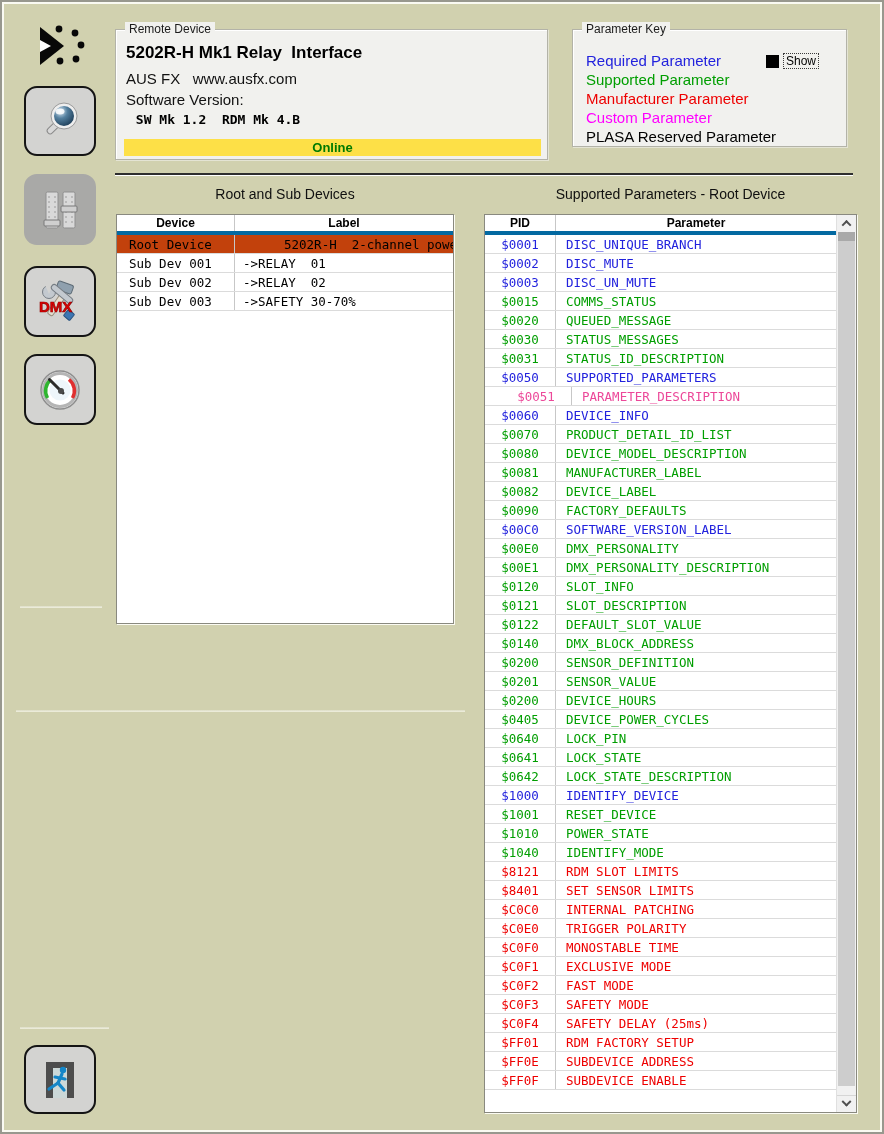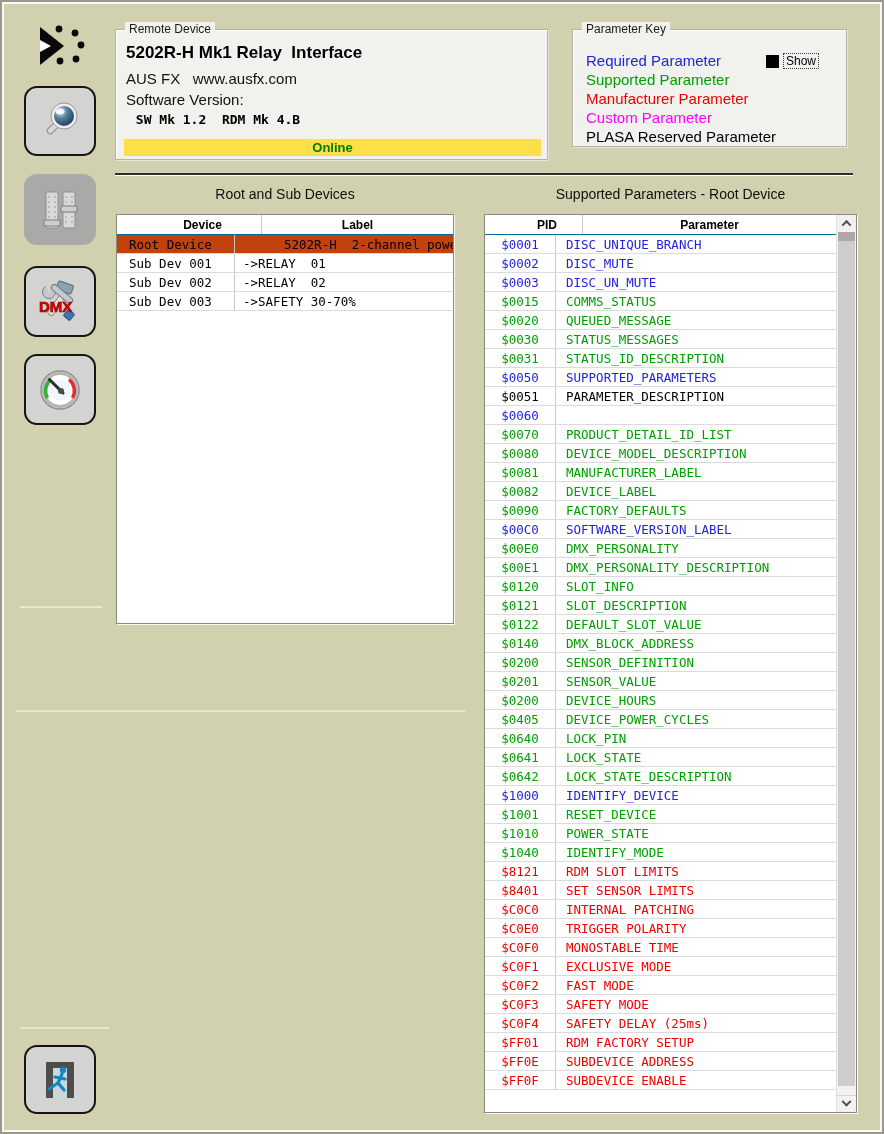--- a/index.html
+++ b/index.html
@@ -62,22 +62,22 @@
                  background:linear-gradient(#dedec9, #f3f3e4); opacity:.9; }
 
   .section-title { position:absolute; top:184px; font-size:14px; color:#101010; text-align:center; }
 
   
   .table {
     position:absolute; background:#ffffff;
     border:1px solid #89897f;
     box-shadow: 1px 1px 0 #fbfbf2;
   }
-  .thead { display:flex; height:20px; border-bottom:1px solid #0369a1;
-           font-size:12px; font-weight:bold; align-items:center;padding-left:27px; }
+  .thead { display:flex; height:20px; border-bottom:4px solid #0369a1;
+           font-size:12px; font-weight:bold; align-items:center; }
   .th { text-align:center; }
   .trow { display:flex; height:19px; border-bottom:1px solid #dbdbdb; align-items:center;
           font-family:"DejaVu Sans Mono", monospace; font-size:12.5px; font-weight:500;
           white-space:pre; overflow:hidden; }
   .trow.selected { background:#e9f6e4; }
   .td { overflow:hidden; }
   .c1d { width:118px; padding-left:12px; border-right:1px solid #c7c7c7; align-self:stretch; display:flex; align-items:center; }
   .c2d { flex:1; padding-left:8px; }
   .h1d { width:118px; border-right:1px solid #c7c7c7; align-self:stretch; display:flex; align-items:center; justify-content:center; }
   .h2d { flex:1; text-align:center; }
@@ -254,22 +254,22 @@
     </div>
     <div class="param-body" id="params-body">
         <div class="trow" style="color: rgb(34, 34, 221);"><div class="td c1p">$0001</div><div class="td c2p">DISC_UNIQUE_BRANCH</div></div>
         <div class="trow" style="color: rgb(34, 34, 221);"><div class="td c1p">$0002</div><div class="td c2p">DISC_MUTE</div></div>
         <div class="trow" style="color: rgb(34, 34, 221);"><div class="td c1p">$0003</div><div class="td c2p">DISC_UN_MUTE</div></div>
         <div class="trow" style="color: rgb(0, 158, 0);"><div class="td c1p">$0015</div><div class="td c2p">COMMS_STATUS</div></div>
         <div class="trow" style="color: rgb(0, 158, 0);"><div class="td c1p">$0020</div><div class="td c2p">QUEUED_MESSAGE</div></div>
         <div class="trow" style="color: rgb(0, 158, 0);"><div class="td c1p">$0030</div><div class="td c2p">STATUS_MESSAGES</div></div>
         <div class="trow" style="color: rgb(0, 158, 0);"><div class="td c1p">$0031</div><div class="td c2p">STATUS_ID_DESCRIPTION</div></div>
         <div class="trow" style="color: rgb(34, 34, 221);"><div class="td c1p">$0050</div><div class="td c2p">SUPPORTED_PARAMETERS</div></div>
-        <div class="trow" style="color: #000000;"><div class="td c1p">$0051</div><div class="td c2p">PARAMETER_DESCRIPTION</div></div>
-        <div class="trow" style="color: rgb(34, 34, 221);"><div class="td c1p">$0060</div></div>
+        <div class="trow" style="color: #ec4899; padding-left: 16px;"><div class="td c1p">$0051</div><div class="td c2p">PARAMETER_DESCRIPTION</div></div>
+        <div class="trow" style="color: rgb(34, 34, 221);"><div class="td c1p">$0060</div><div class="td c2p">DEVICE_INFO</div></div>
         <div class="trow" style="color: rgb(0, 158, 0);"><div class="td c1p">$0070</div><div class="td c2p">PRODUCT_DETAIL_ID_LIST</div></div>
         <div class="trow" style="color: rgb(0, 158, 0);"><div class="td c1p">$0080</div><div class="td c2p">DEVICE_MODEL_DESCRIPTION</div></div>
         <div class="trow" style="color: rgb(0, 158, 0);"><div class="td c1p">$0081</div><div class="td c2p">MANUFACTURER_LABEL</div></div>
         <div class="trow" style="color: rgb(0, 158, 0);"><div class="td c1p">$0082</div><div class="td c2p">DEVICE_LABEL</div></div>
         <div class="trow" style="color: rgb(0, 158, 0);"><div class="td c1p">$0090</div><div class="td c2p">FACTORY_DEFAULTS</div></div>
         <div class="trow" style="color: rgb(34, 34, 221);"><div class="td c1p">$00C0</div><div class="td c2p">SOFTWARE_VERSION_LABEL</div></div>
         <div class="trow" style="color: rgb(0, 158, 0);"><div class="td c1p">$00E0</div><div class="td c2p">DMX_PERSONALITY</div></div>
         <div class="trow" style="color: rgb(0, 158, 0);"><div class="td c1p">$00E1</div><div class="td c2p">DMX_PERSONALITY_DESCRIPTION</div></div>
         <div class="trow" style="color: rgb(0, 158, 0);"><div class="td c1p">$0120</div><div class="td c2p">SLOT_INFO</div></div>
         <div class="trow" style="color: rgb(0, 158, 0);"><div class="td c1p">$0121</div><div class="td c2p">SLOT_DESCRIPTION</div></div>

